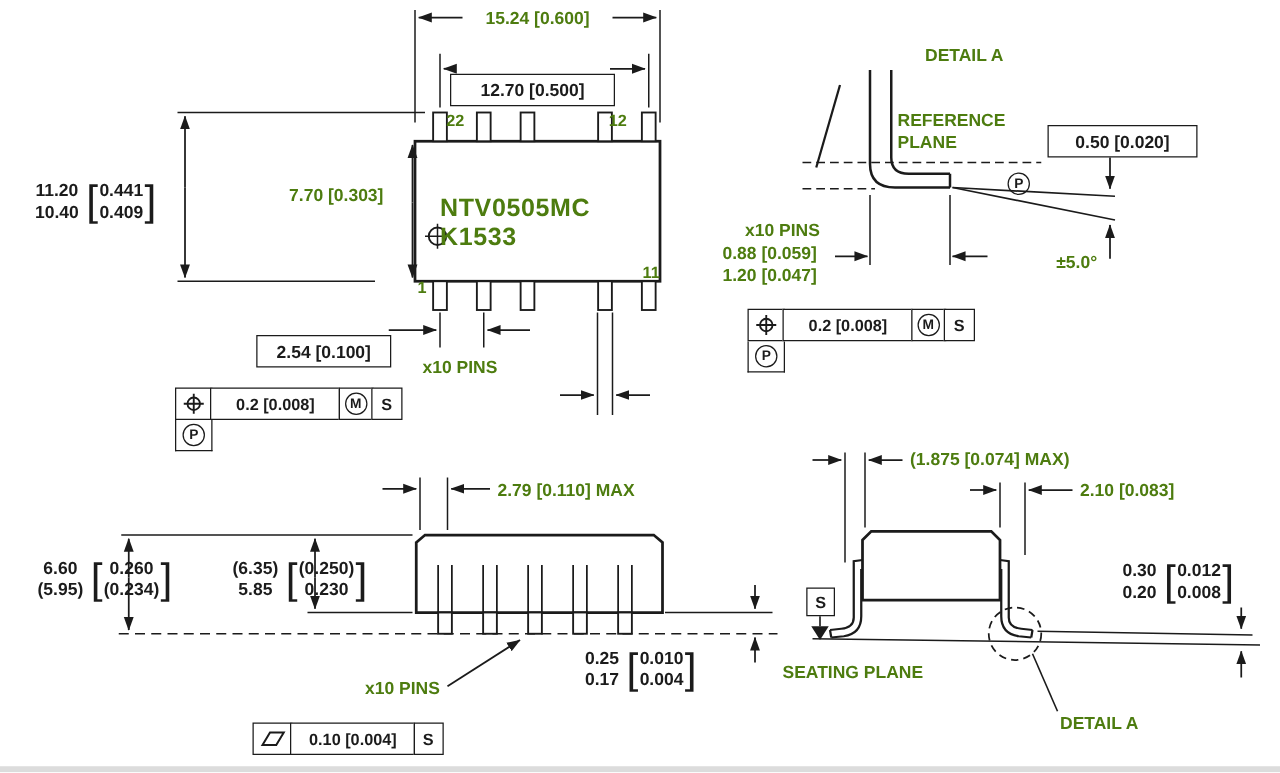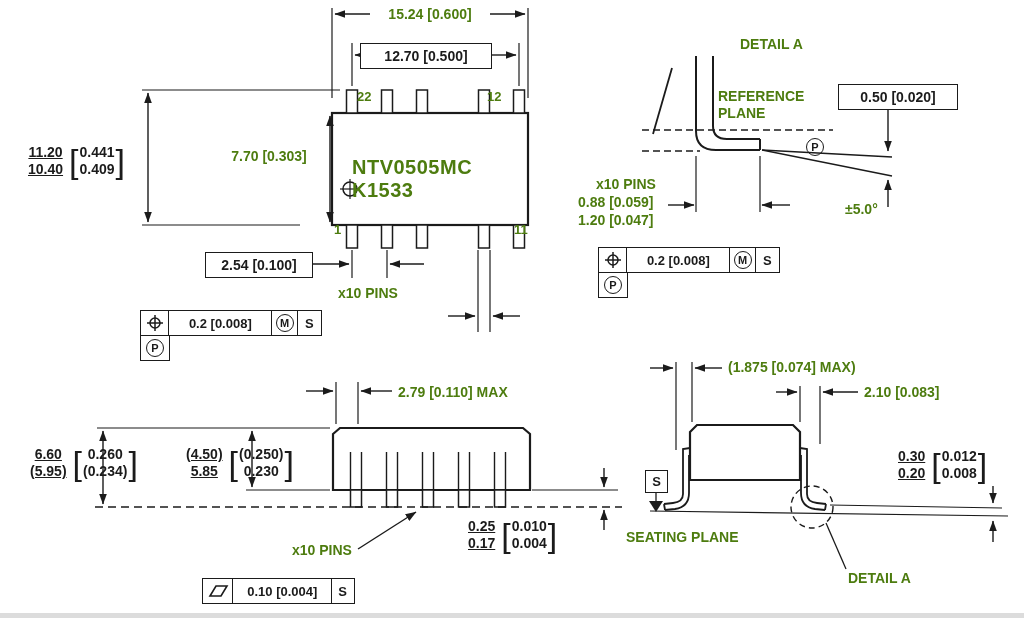--- a/index.html
+++ b/index.html
@@ -4,24 +4,24 @@
 <style>
   html,body{margin:0;padding:0;background:#fff;}
   #stage{position:relative;width:1024px;height:618px;background:#ffffff;overflow:hidden;
          font-family:"Liberation Sans",sans-serif;color:#1b1b1b;}
   svg.linework{position:absolute;left:0;top:0;}
   .t{position:absolute;font:700 14px "Liberation Sans",sans-serif;color:#4d7c0f;white-space:nowrap;}
   .pn{font-size:13px;}
   .big{font-size:20px;letter-spacing:.5px;text-align:left;}
   .ctr{text-align:center;}
   .dimbox{position:absolute;border:1.7px solid #1b1b1b;background:#fff;display:flex;
-          align-items:center;justify-content:center;font:700 14px "Liberation Sans",sans-serif;}
+          align-items:center;justify-content:center;font:700 14px "Liberation Sans",sans-serif;margin-top:16px;}
   .stack{position:absolute;display:flex;align-items:center;font:700 14px "Liberation Sans",sans-serif;}
   .stack .col{display:flex;flex-direction:column;align-items:center;line-height:17px;}
-  .stack .mm{margin-right:6px;text-decoration:underline;}
+  .stack .mm{margin-right:6px;}
   .brk{display:flex;align-items:center;}
   .brk::before{content:"[";font-size:34px;font-weight:400;line-height:.9;padding-right:1px;}
   .brk::after{content:"]";font-size:34px;font-weight:400;line-height:.9;padding-left:1px;}
   .fcf{position:absolute;font:700 13px "Liberation Sans",sans-serif;color:#1b1b1b;}
   .fcf .row{display:flex;}
   .fcf .cell{box-sizing:border-box;border:1.7px solid #1b1b1b;height:26px;background:#fff;
              display:flex;align-items:center;justify-content:center;}
   .fcf .cell + .cell{margin-left:-1.7px;}
   .fcf .pcell{box-sizing:border-box;border:1.7px solid #1b1b1b;border-top:none;width:30px;height:25px;
               background:#fff;display:flex;align-items:center;justify-content:center;}
@@ -191,21 +191,21 @@
 
   <div class="t ctr" style="left:370px;top:6px;width:120px">15.24 [0.600]</div>
 
   <div class="dimbox" style="left:360px;top:43px;width:130px;height:24px">
     <span>12.70 [0.500]</span>
   </div>
 
   <div class="t pn" style="left:357px;top:89px">22</div>
   <div class="t pn" style="left:487px;top:89px">12</div>
   <div class="t pn" style="left:334px;top:222px">1</div>
-  <div class="t pn" style="left:514px;top:222px">11</div>
+  <div class="t pn" style="left:514px;top:210px">11</div>
 
   <div class="stack" style="left:28px;top:144px">
     <span class="col mm">
       <span>11.20</span>
       <span>10.40</span>
     </span>
     <span class="brk">
         <span class="col">
       <span>0.441</span>
       <span>0.409</span>
@@ -292,21 +292,21 @@
     <span class="brk">
         <span class="col">
       <span>0.260</span>
       <span>(0.234)</span>
     </span>
       </span>
   </div>
 
   <div class="stack" style="left:186px;top:446px">
     <span class="col mm">
-      <span>(4.50)</span>
+      <span>(6.35)</span>
       <span>5.85</span>
     </span>
     <span class="brk">
         <span class="col">
       <span>(0.250)</span>
       <span>0.230</span>
     </span>
       </span>
   </div>
 

